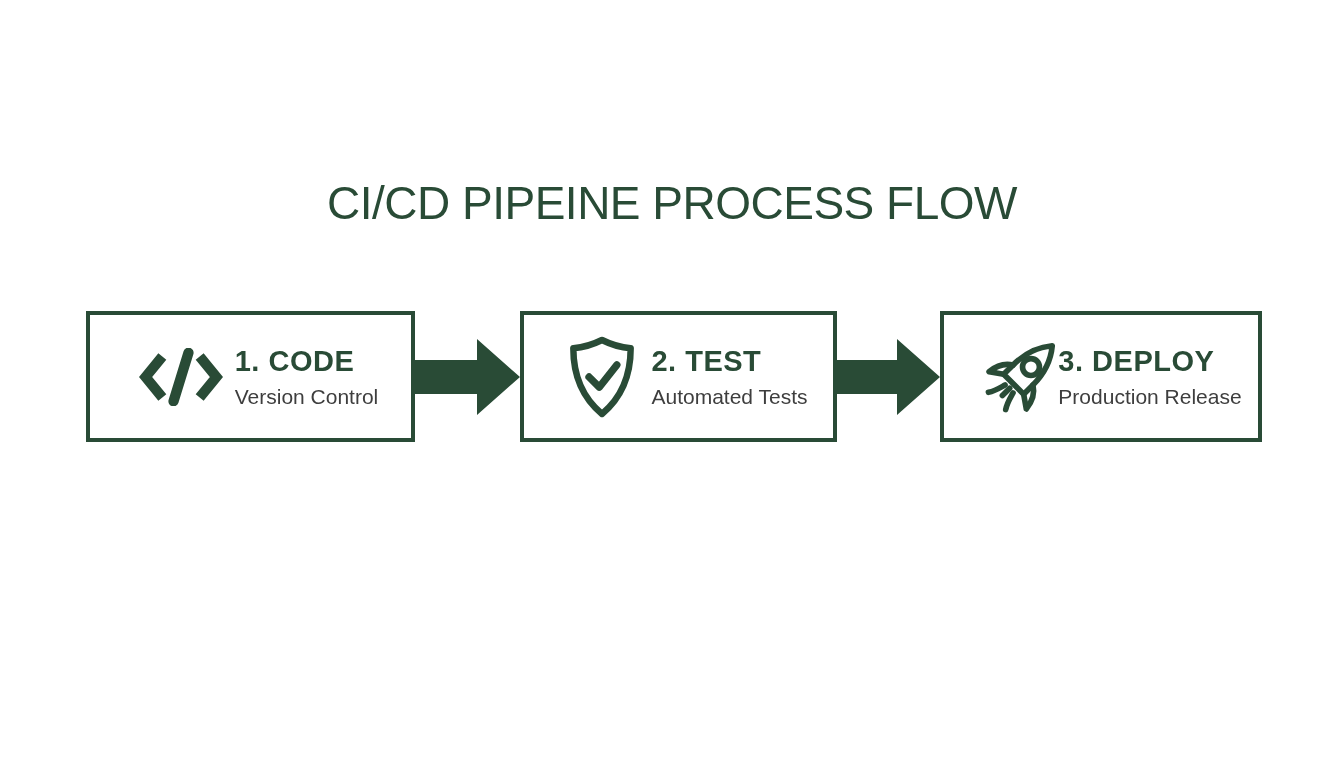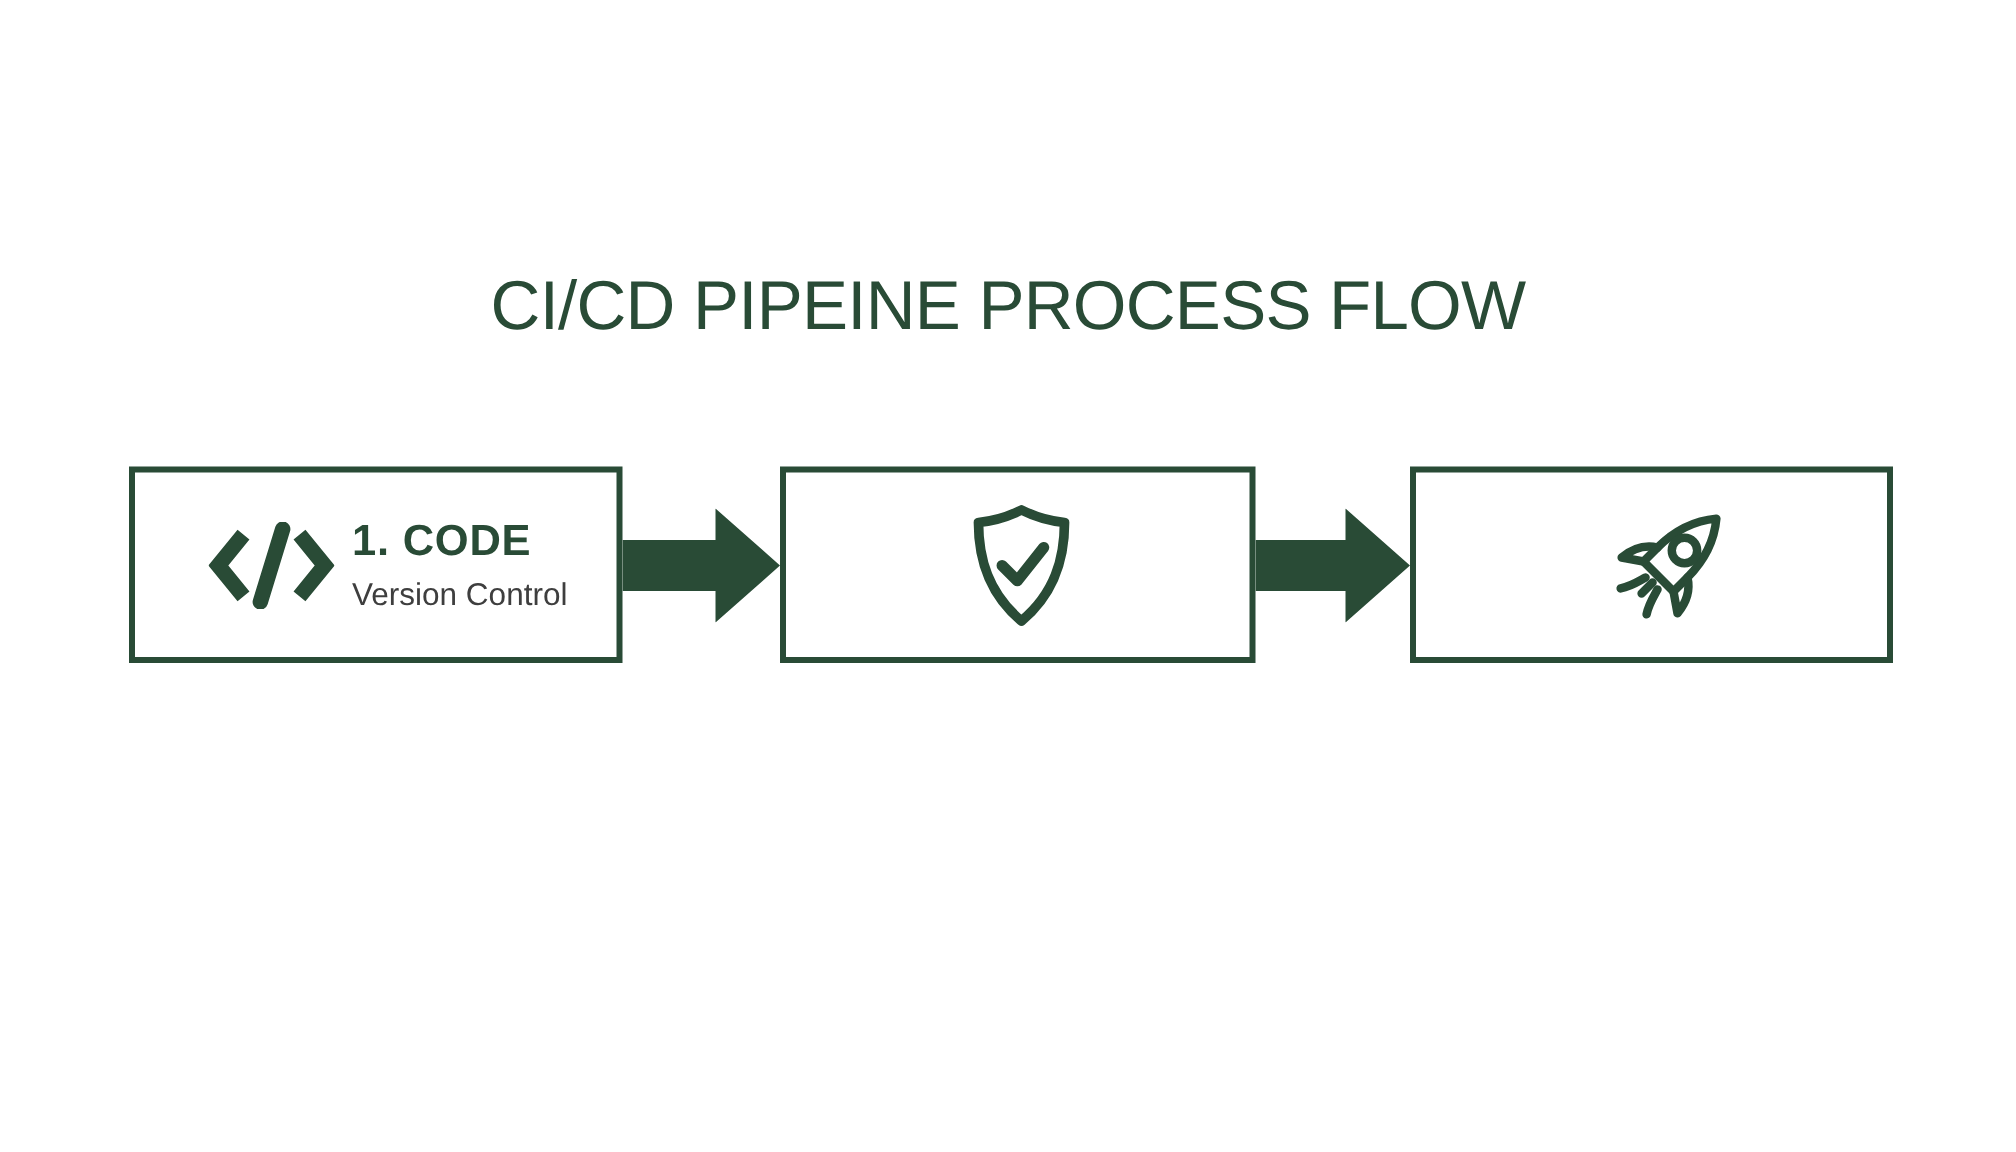--- a/index.html
+++ b/index.html
@@ -104,20 +104,24 @@
   </div>
 
   <div class="step-box box-2">
     <div class="step-content">
       <span class="step-icon shield">
         <svg width="74" height="84" viewBox="0 0 80 90" fill="none" stroke="currentColor" stroke-width="7" stroke-linejoin="round" stroke-linecap="round">
           <path d="M40,5 C50,10 60,13 71,14 C71,40 64,65 40,85 C16,65 9,40 9,14 C20,13 30,10 40,5 Z"></path>
           <polyline points="26,45 37,56 56,32" stroke-width="8"></polyline>
         </svg>
       </span>
+      <div class="step-text">
+        <div class="step-title">2. TEST</div>
+        <div class="step-subtitle">Automated Tests</div>
+      </div>
     </div>
   </div>
 
   <div class="flow-arrow arrow-2">
     <svg width="103" height="76" viewBox="0 0 103 76">
       <polygon points="0,21 60,21 60,0 103,38 60,76 60,55 0,55" fill="currentColor"></polygon>
     </svg>
   </div>
 
   <div class="step-box box-3">
@@ -128,16 +132,20 @@
             <path d="M50,6 C60,18 65,34 65,50 L65,64 L35,64 L35,50 C35,34 40,18 50,6 Z"></path>
             <circle cx="50" cy="38" r="9"></circle>
             <path d="M35,50 C27,55 23,63 22,73 L35,64"></path>
             <path d="M65,50 C73,55 77,63 78,73 L65,64"></path>
             <path d="M44,71 C42,78 41,83 37,89"></path>
             <path d="M56,71 C58,78 59,83 63,89"></path>
             <path d="M50,70 L50,81"></path>
           </g>
         </svg>
       </span>
+      <div class="step-text">
+        <div class="step-title">3. DEPLOY</div>
+        <div class="step-subtitle">Production Release</div>
+      </div>
     </div>
   </div>
 
 </div>
 
 </body></html>

